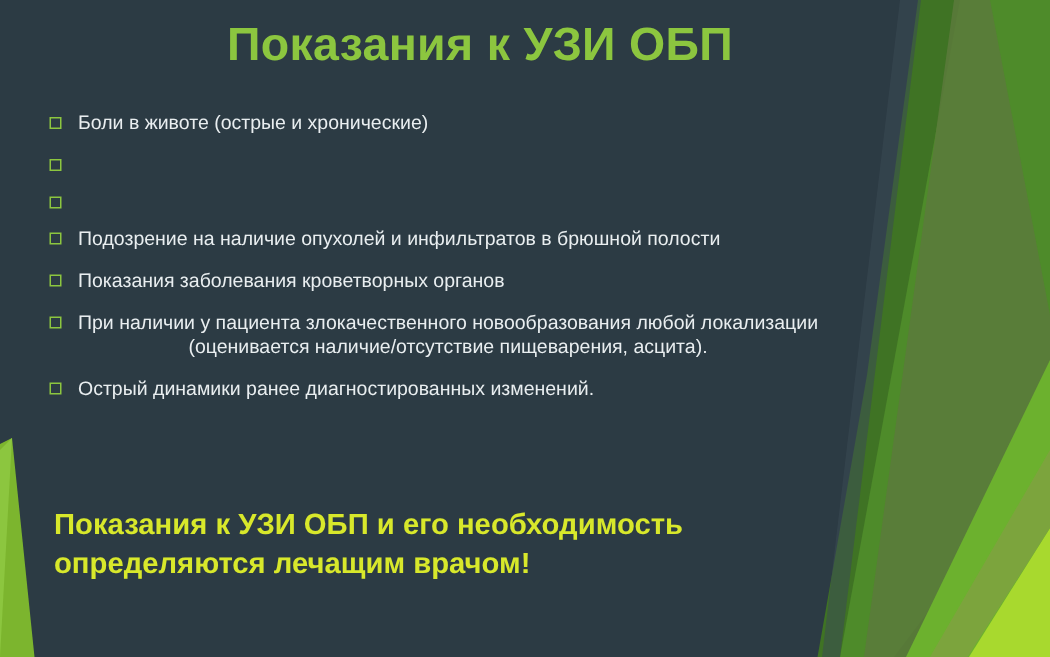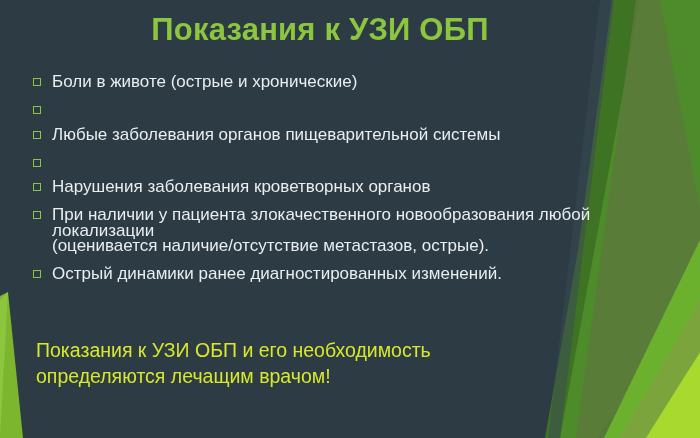--- a/index.html
+++ b/index.html
@@ -57,34 +57,35 @@
   .bullet-marker {
     flex: 0 0 auto;
     width: 8px;
     height: 8px;
     border: 1.6px solid #8cc63f;
     box-sizing: border-box;
     margin-top: 4px;
     margin-right: 11px;
   }
   .bullet-text {
-    font-size: 17px;
+    font-size: 13px;
     line-height: 15.5px;
     color: #e9eef0;
     white-space: pre-line;
+    text-align: center;
   }
 
   
   #emphasis {
     position: absolute;
     left: 36px;
     top: 337px;
     width: 560px;
     font-size: 19.5px;
-    font-weight: normal;
+    font-weight: bold;
     line-height: 26px;
     color: #d8e82b;
     white-space: pre-line;
   }
 </style>
 </head>
 <body>
 
 <div id="slide">
 
@@ -116,39 +117,39 @@
 
     <div class="bullet-row">
       <span class="bullet-marker"></span>
       <span class="bullet-text">Боли в животе (острые и хронические)</span>
     </div>
 
     <div class="bullet-row">
       <span class="bullet-marker"></span>
     </div>
 
-    <div class="bullet-row">
-      <span class="bullet-marker"></span>
-      <span class="bullet-text">Любые заболевания органов пищеварительной системы</span>
-    </div>
 
     <div class="bullet-row">
       <span class="bullet-marker"></span>
     </div>
 
+    <div class="bullet-row">
+      <span class="bullet-marker"></span>
+      <span class="bullet-text">Подозрение на наличие опухолей и инфильтратов в брюшной полости</span>
+    </div>
 
     <div class="bullet-row">
       <span class="bullet-marker"></span>
-      <span class="bullet-text">Нарушения заболевания кроветворных органов</span>
+      <span class="bullet-text">Показания заболевания кроветворных органов</span>
     </div>
 
     <div class="bullet-row">
       <span class="bullet-marker"></span>
       <span class="bullet-text">При наличии у пациента злокачественного новообразования любой локализации
-(оценивается наличие/отсутствие метастазов, острые).</span>
+(оценивается наличие/отсутствие пищеварения, асцита).</span>
     </div>
 
     <div class="bullet-row gap-before">
       <span class="bullet-marker"></span>
       <span class="bullet-text">Острый динамики ранее диагностированных изменений.</span>
     </div>
 
   </div>
 
   <div id="emphasis">Показания к УЗИ ОБП и его необходимость

